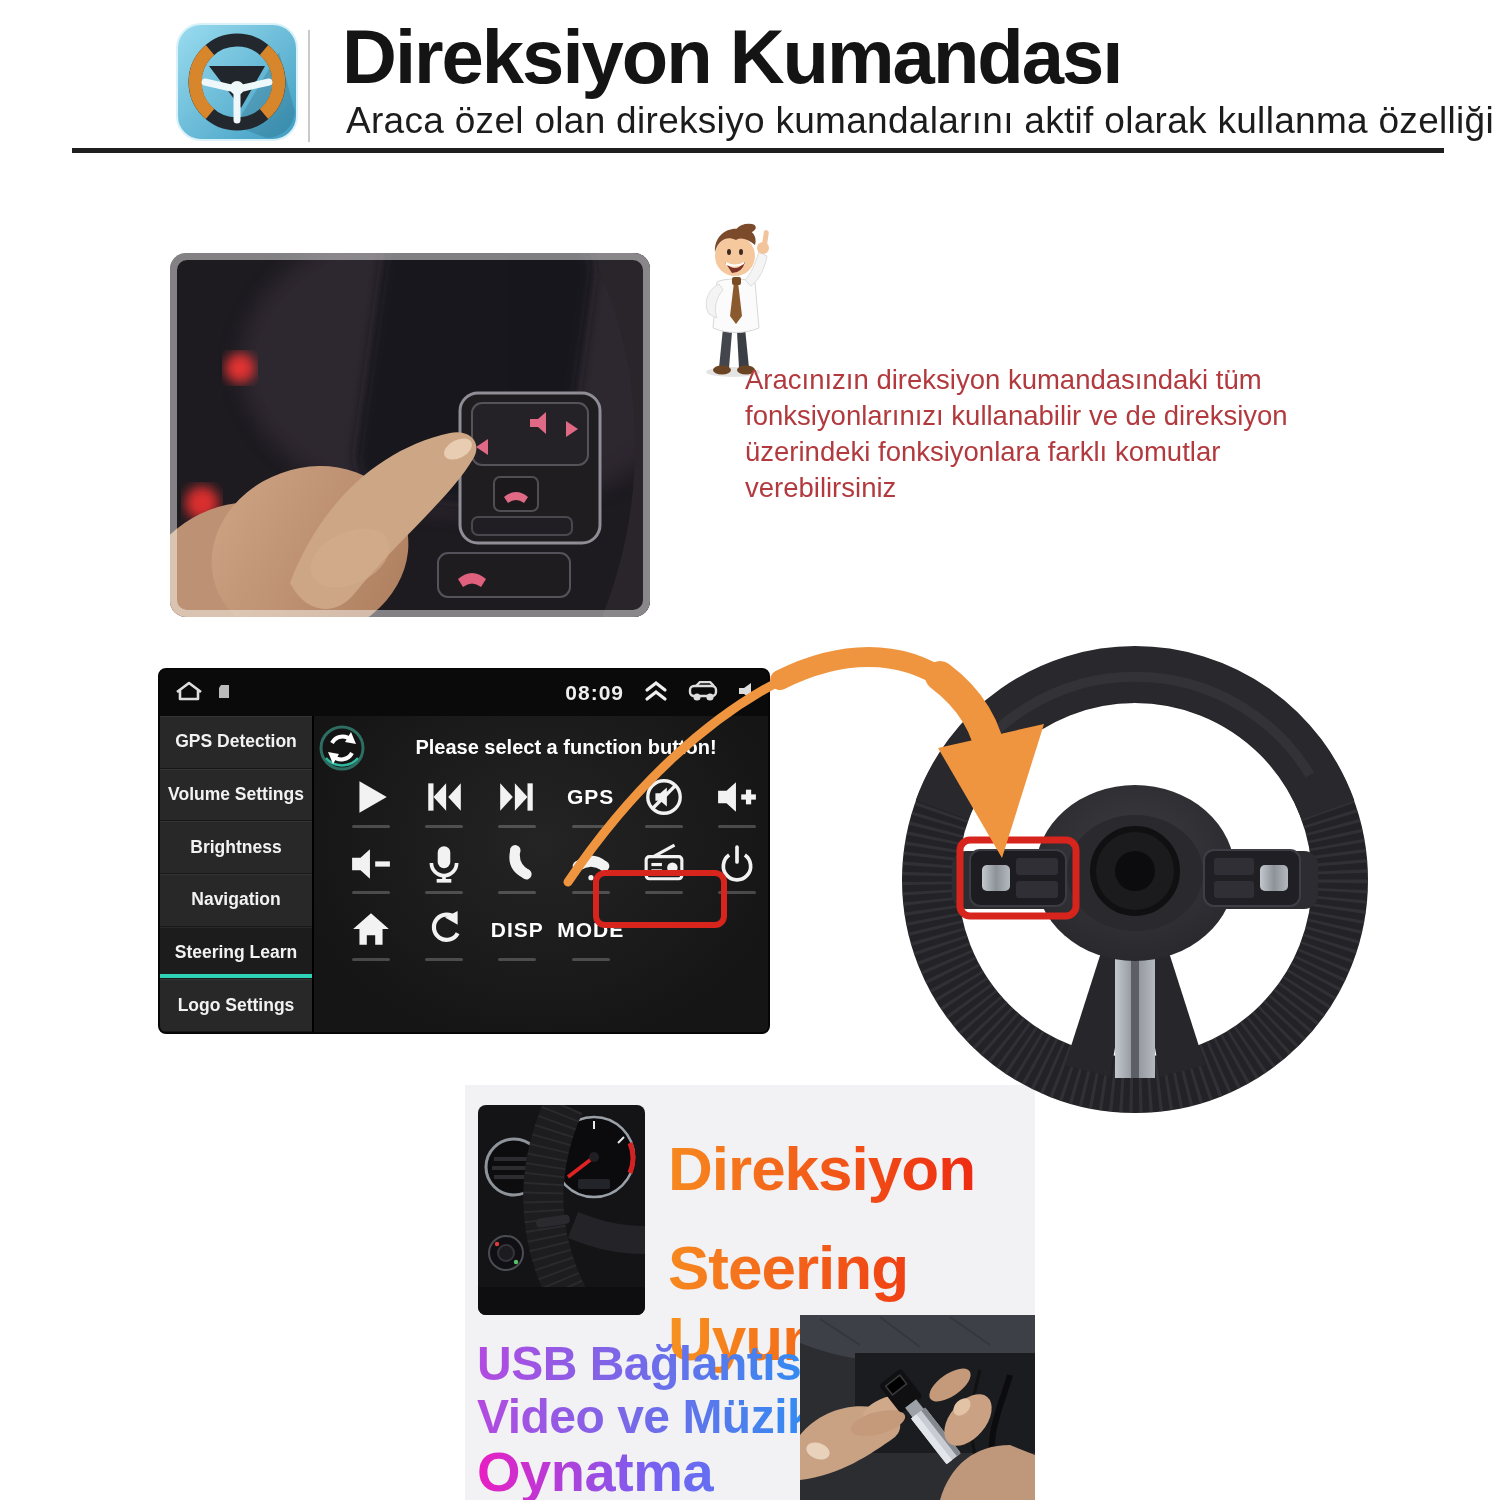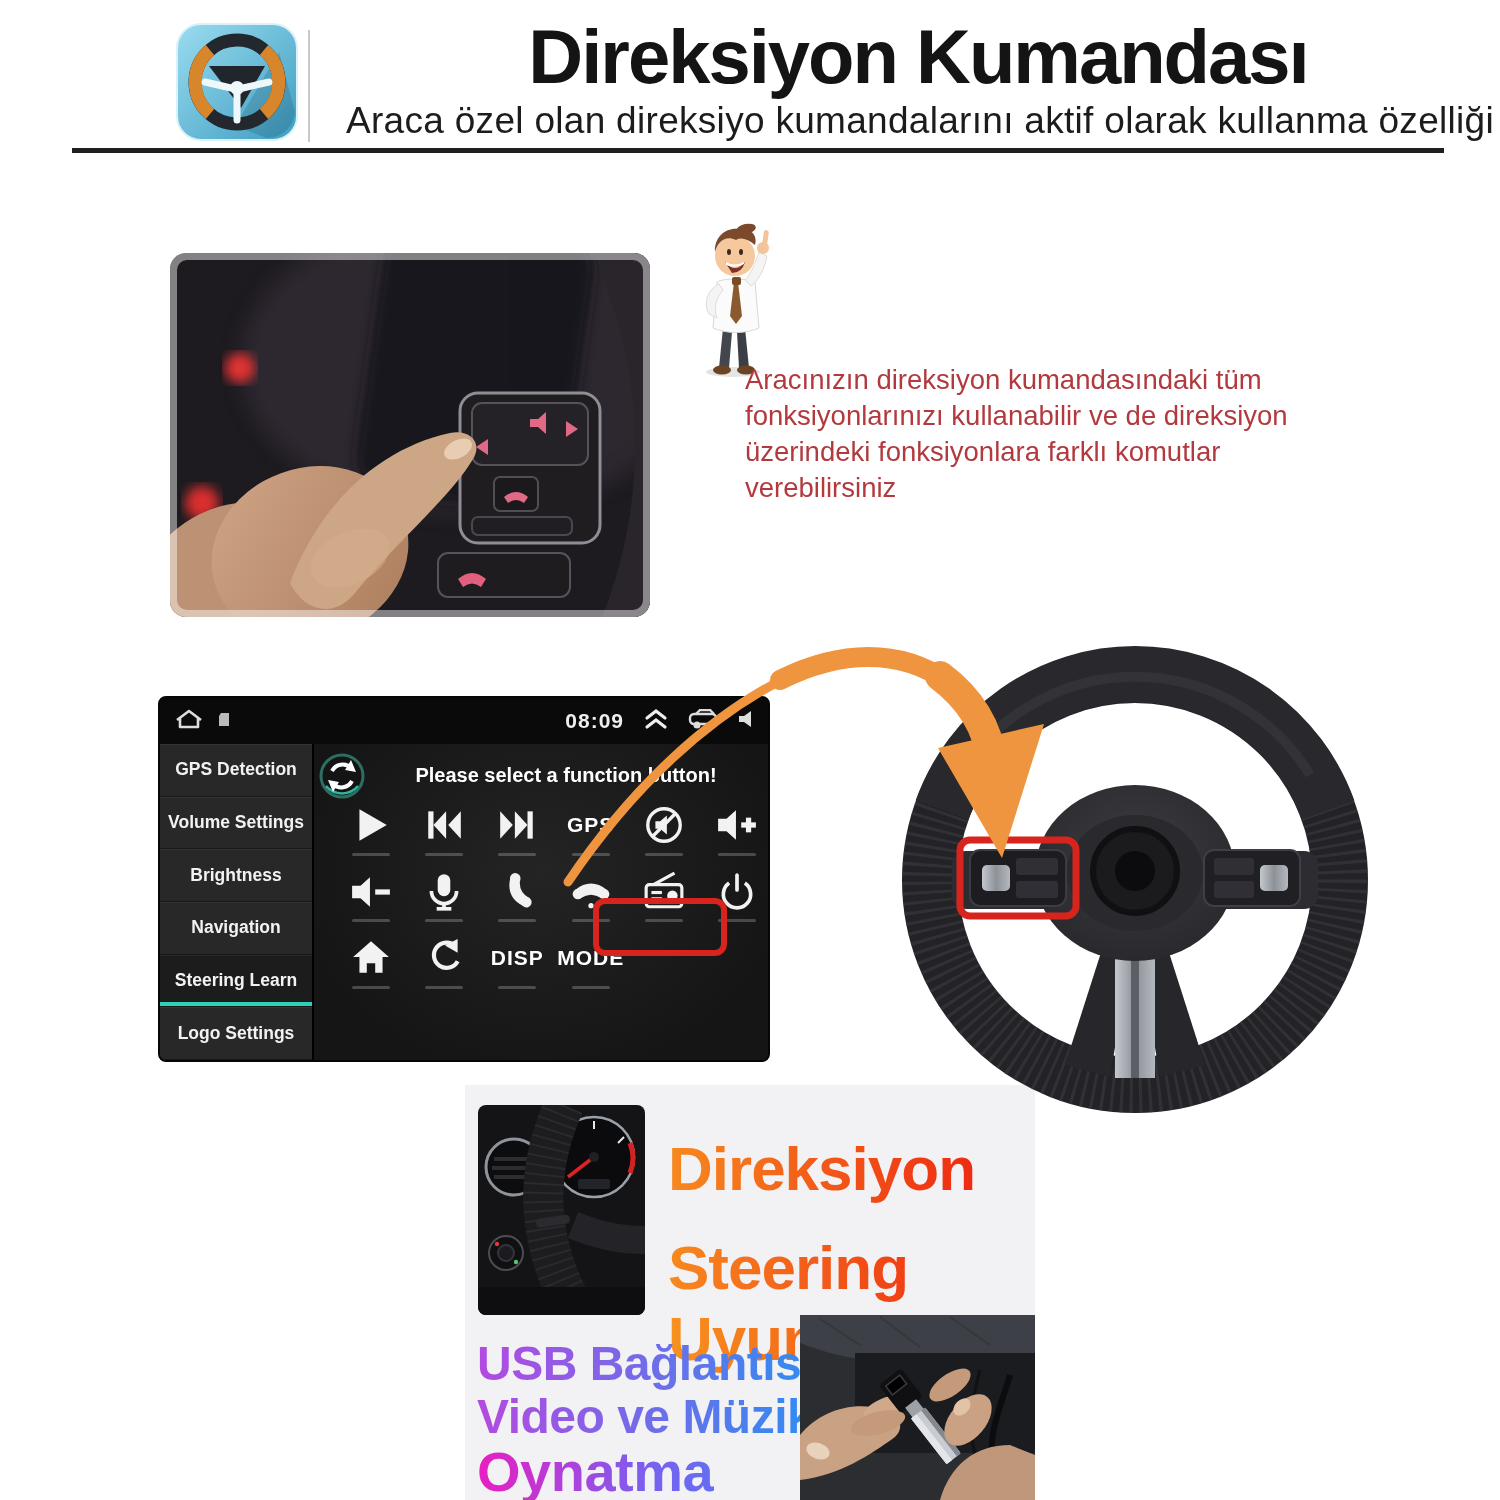--- a/index.html
+++ b/index.html
@@ -2,29 +2,29 @@
 <html><head>
 <meta charset="utf-8">
 <style>
   html,body{margin:0;padding:0;background:#fff;}
   .page{position:relative;width:1500px;height:1500px;background:#fff;overflow:hidden;
         font-family:"Liberation Sans","DejaVu Sans",sans-serif;}
   
   .app-icon{position:absolute;left:175px;top:22px;width:128px;height:122px;}
   .v-sep{position:absolute;left:308px;top:30px;width:2px;height:112px;background:#c9c9c9;}
   .titles{position:absolute;left:342px;top:16px;}
-  .page-title{margin:0;font-size:76px;font-weight:700;color:#141414;letter-spacing:-2px;line-height:82px;text-align:center;}
+  .page-title{margin:0;font-size:76px;font-weight:700;color:#141414;letter-spacing:-2px;line-height:82px;}
   .page-subtitle{margin:2px 0 0 4px;font-size:37px;color:#1c1c1c;letter-spacing:.3px;}
   .rule{position:absolute;left:72px;top:148px;width:1372px;height:5px;background:#1f1f1f;}
   
   .hand-photo{position:absolute;left:170px;top:253px;width:480px;height:364px;border-radius:16px;overflow:hidden;}
   .mascot{position:absolute;left:693px;top:220px;width:86px;height:158px;}
   .intro{position:absolute;left:745px;top:362px;font-size:27.5px;line-height:36px;color:#b23a3e;}
   
-  .head-unit{position:absolute;left:158px;top:696px;width:612px;height:366px;background:#101010;
+  .head-unit{position:absolute;left:158px;top:668px;width:612px;height:366px;background:#101010;
              border:2px solid #060606;border-radius:8px;box-sizing:border-box;overflow:hidden;z-index:2;}
   .status-bar{height:46px;background:#0a0a0a;display:flex;align-items:center;padding:0 14px;box-sizing:border-box;}
   .sb-left{display:flex;align-items:center;gap:14px;}
   .sb-right{margin-left:auto;display:flex;align-items:center;gap:18px;}
   .sb-time{color:#eee;font-size:21px;font-weight:700;letter-spacing:1px;}
   .unit-body{display:flex;height:316px;justify-content:center;}
   .sidebar{width:152px;background:#282828;display:flex;flex-direction:column;border-right:2px solid #000;}
   .side-item{flex:1;display:flex;align-items:center;justify-content:center;color:#f2f2f2;font-size:17.5px;
              font-weight:700;border-bottom:1px solid #181818;box-shadow:inset 0 1px 0 rgba(255,255,255,.06);
              text-align:center;cursor:pointer;}

